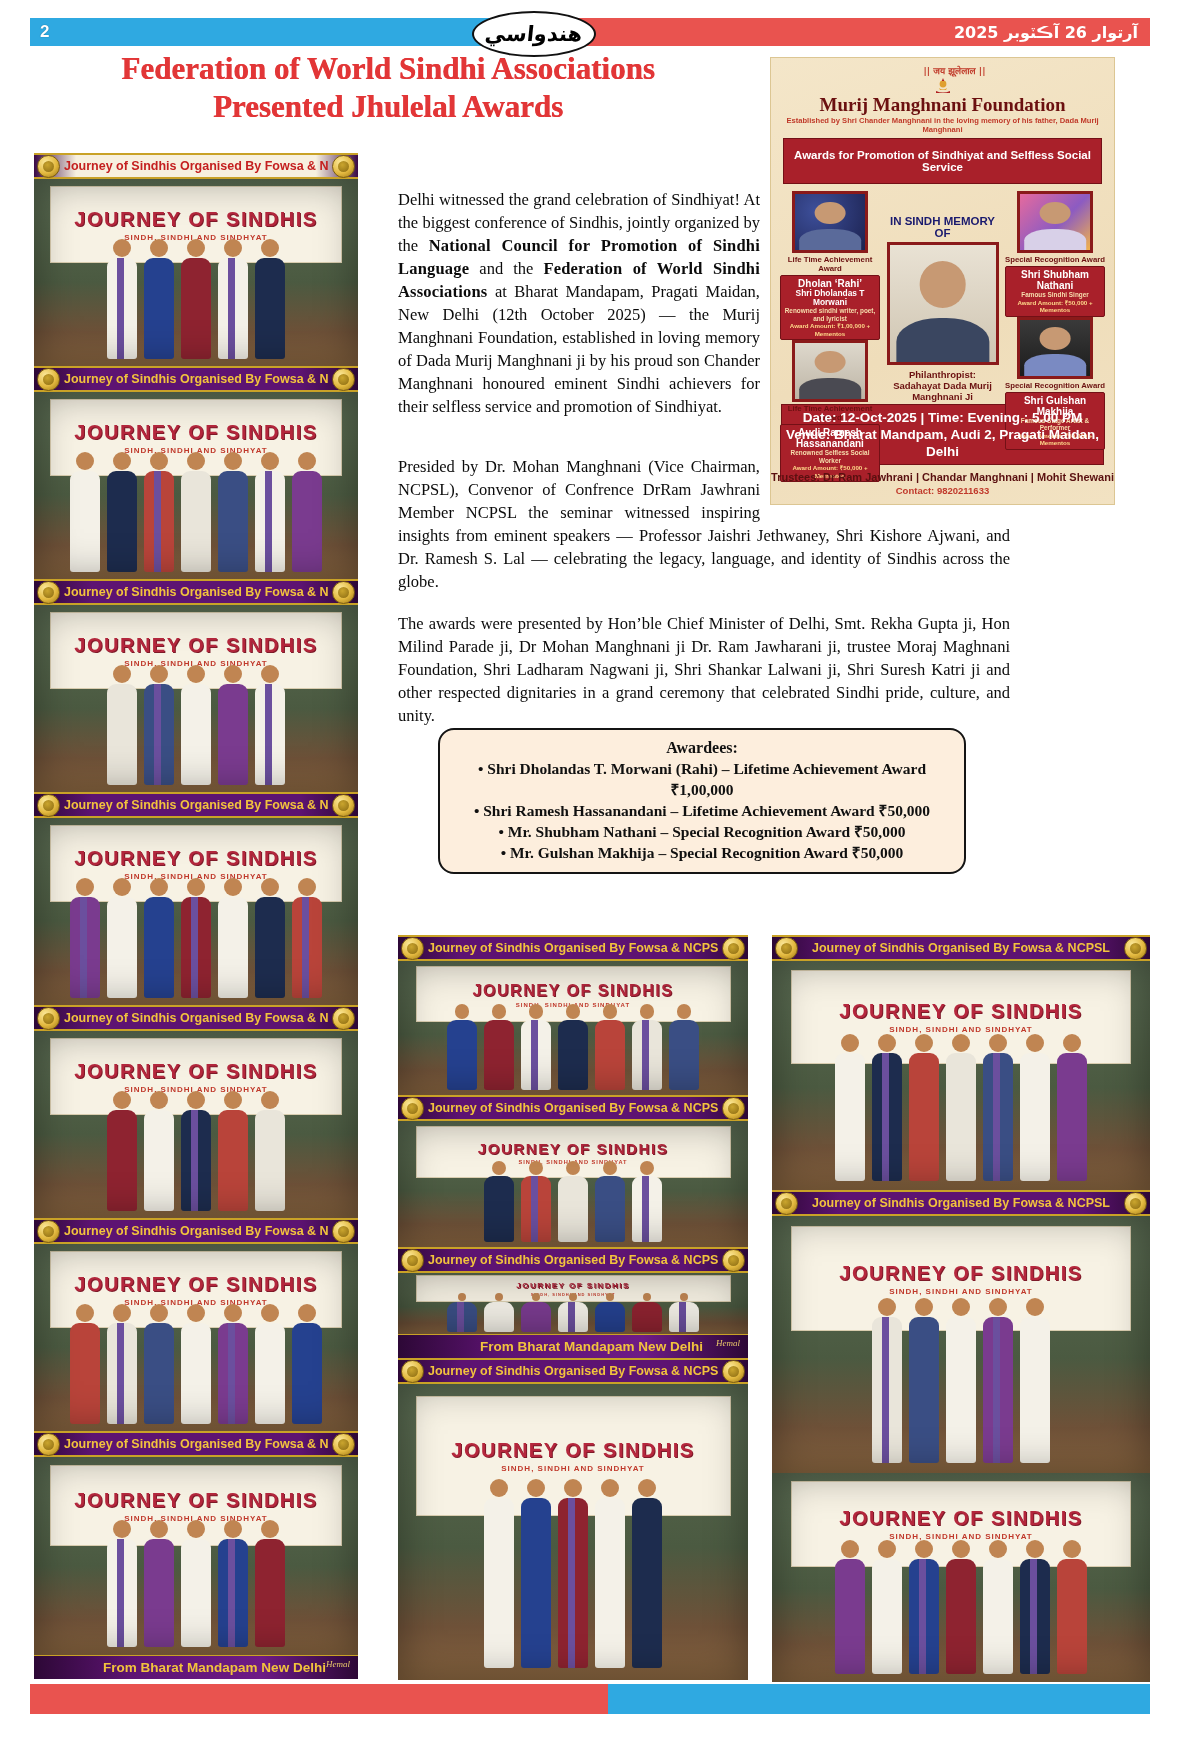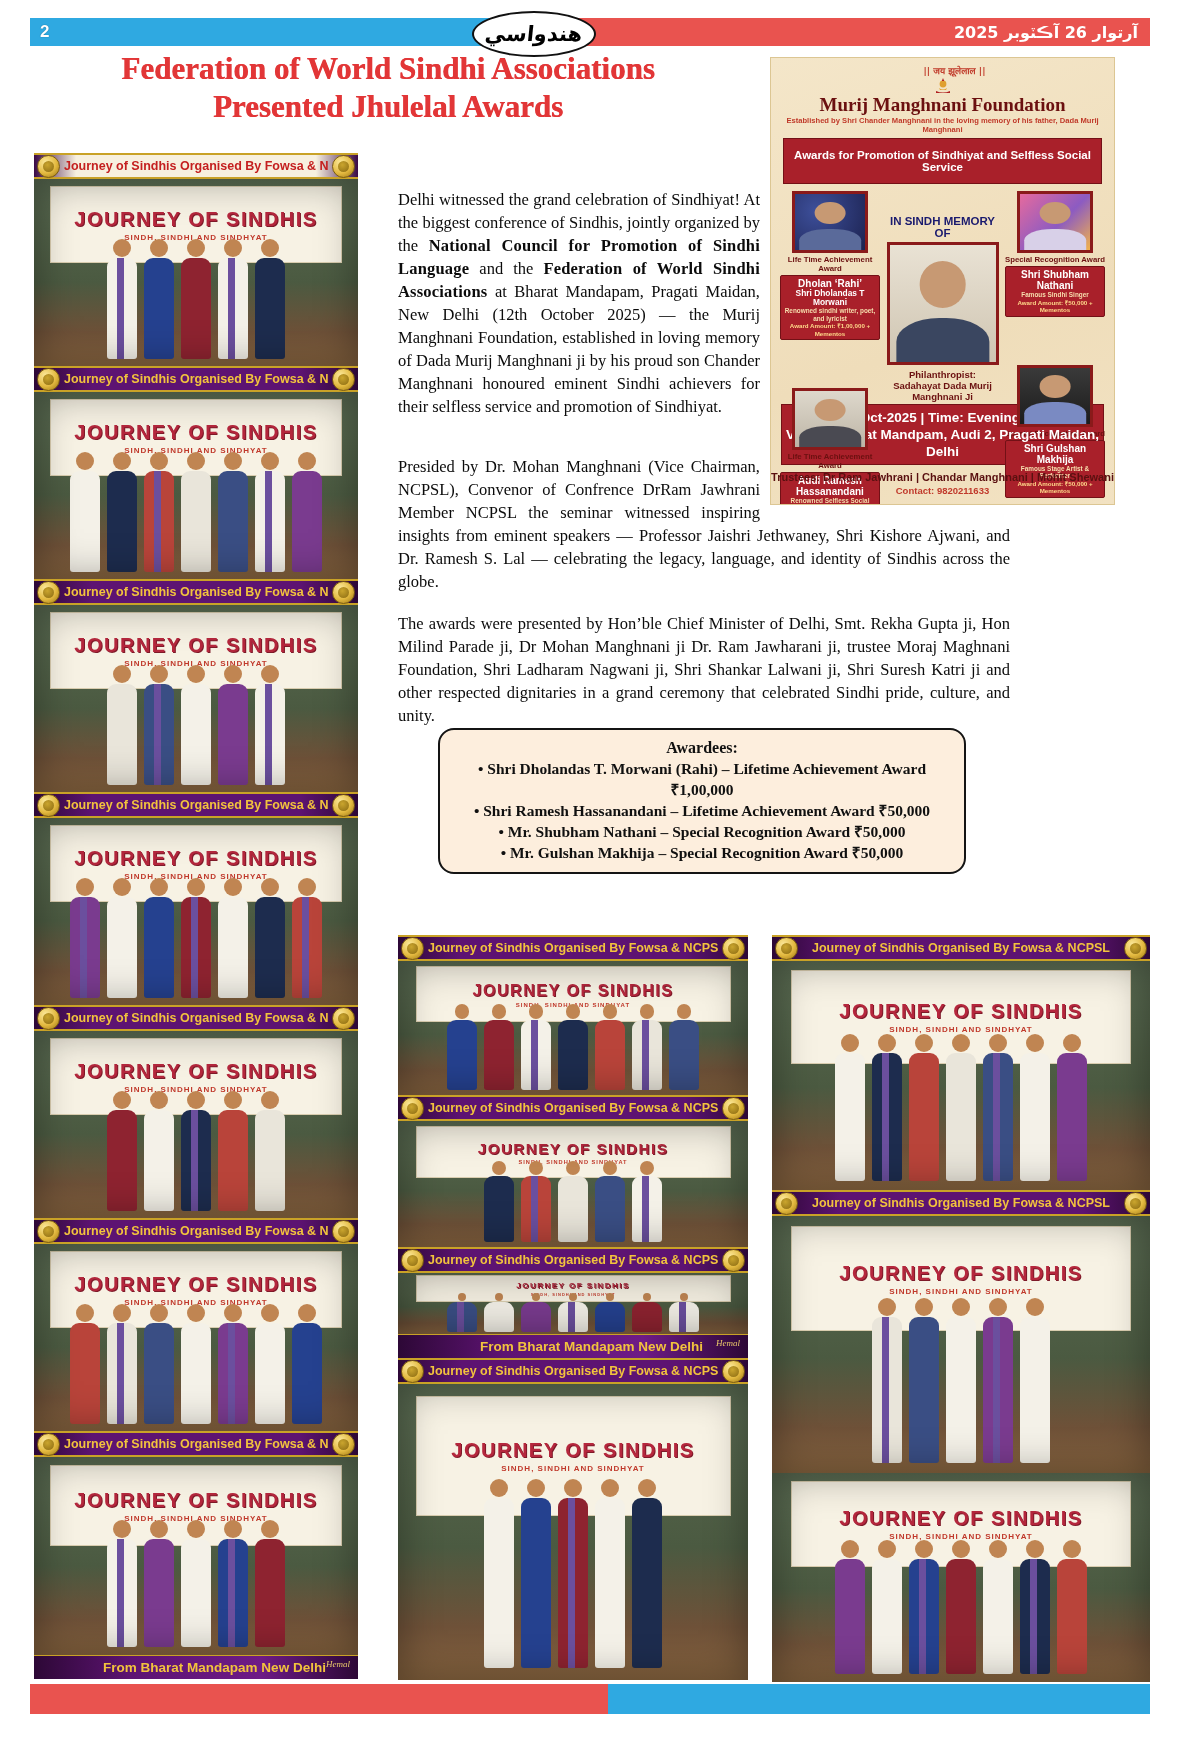--- a/index.html
+++ b/index.html
@@ -82,21 +82,21 @@
           background:linear-gradient(160deg,#f4e6c9,#efddba 60%,#f2e2c2);
           border:1px solid #dcc693;text-align:center;overflow:hidden;padding-top:6px;}
   .p-invocation{color:#c03a2a;font-weight:bold;font-size:9px;font-family:"DejaVu Sans",sans-serif;padding-left:24px;}
   .p-icon{margin:1px auto 0;width:18px;height:16px;display:block;}
   .p-title{font-family:"Liberation Serif",serif;font-weight:bold;color:#6b1010;font-size:19px;line-height:21px;}
   .p-sub{color:#c03a2a;font-weight:bold;font-size:7.6px;margin-top:1px;}
   .p-banner{margin:4px 12px 0;background:#a9202a;border:1px solid #731016;color:#fff;
             font-weight:bold;font-size:11.5px;padding:10px 2px;}
   .p-grid{display:flex;justify-content:space-between;padding:7px 8px 0;height:218px;box-sizing:border-box;}
   .p-col{display:flex;flex-direction:column;align-items:center;}
-  .p-col.side{width:102px;justify-content:space-between;gap:48px;}
+  .p-col.side{width:102px;justify-content:space-between;}
   .p-col.mid{width:122px;}
   .pcard{display:flex;flex-direction:column;align-items:center;}
   .portrait{border:3px solid #8a1a1a;box-sizing:border-box;position:relative;overflow:hidden;}
   .portrait::before{content:"";position:absolute;top:14%;left:50%;transform:translateX(-50%);
                     width:44%;height:40%;border-radius:50%;background:#c79973;}
   .portrait::after{content:"";position:absolute;bottom:-6%;left:50%;transform:translateX(-50%);
                    width:88%;height:44%;border-radius:46% 46% 0 0;background:var(--suit,#3a4660);}
   .side .portrait{width:76px;height:62px;}
   .mid .portrait{width:112px;height:128px;margin-top:3px;}
   .p-cat{color:#6b1010;font-weight:bold;font-size:7.8px;margin-top:2px;}

